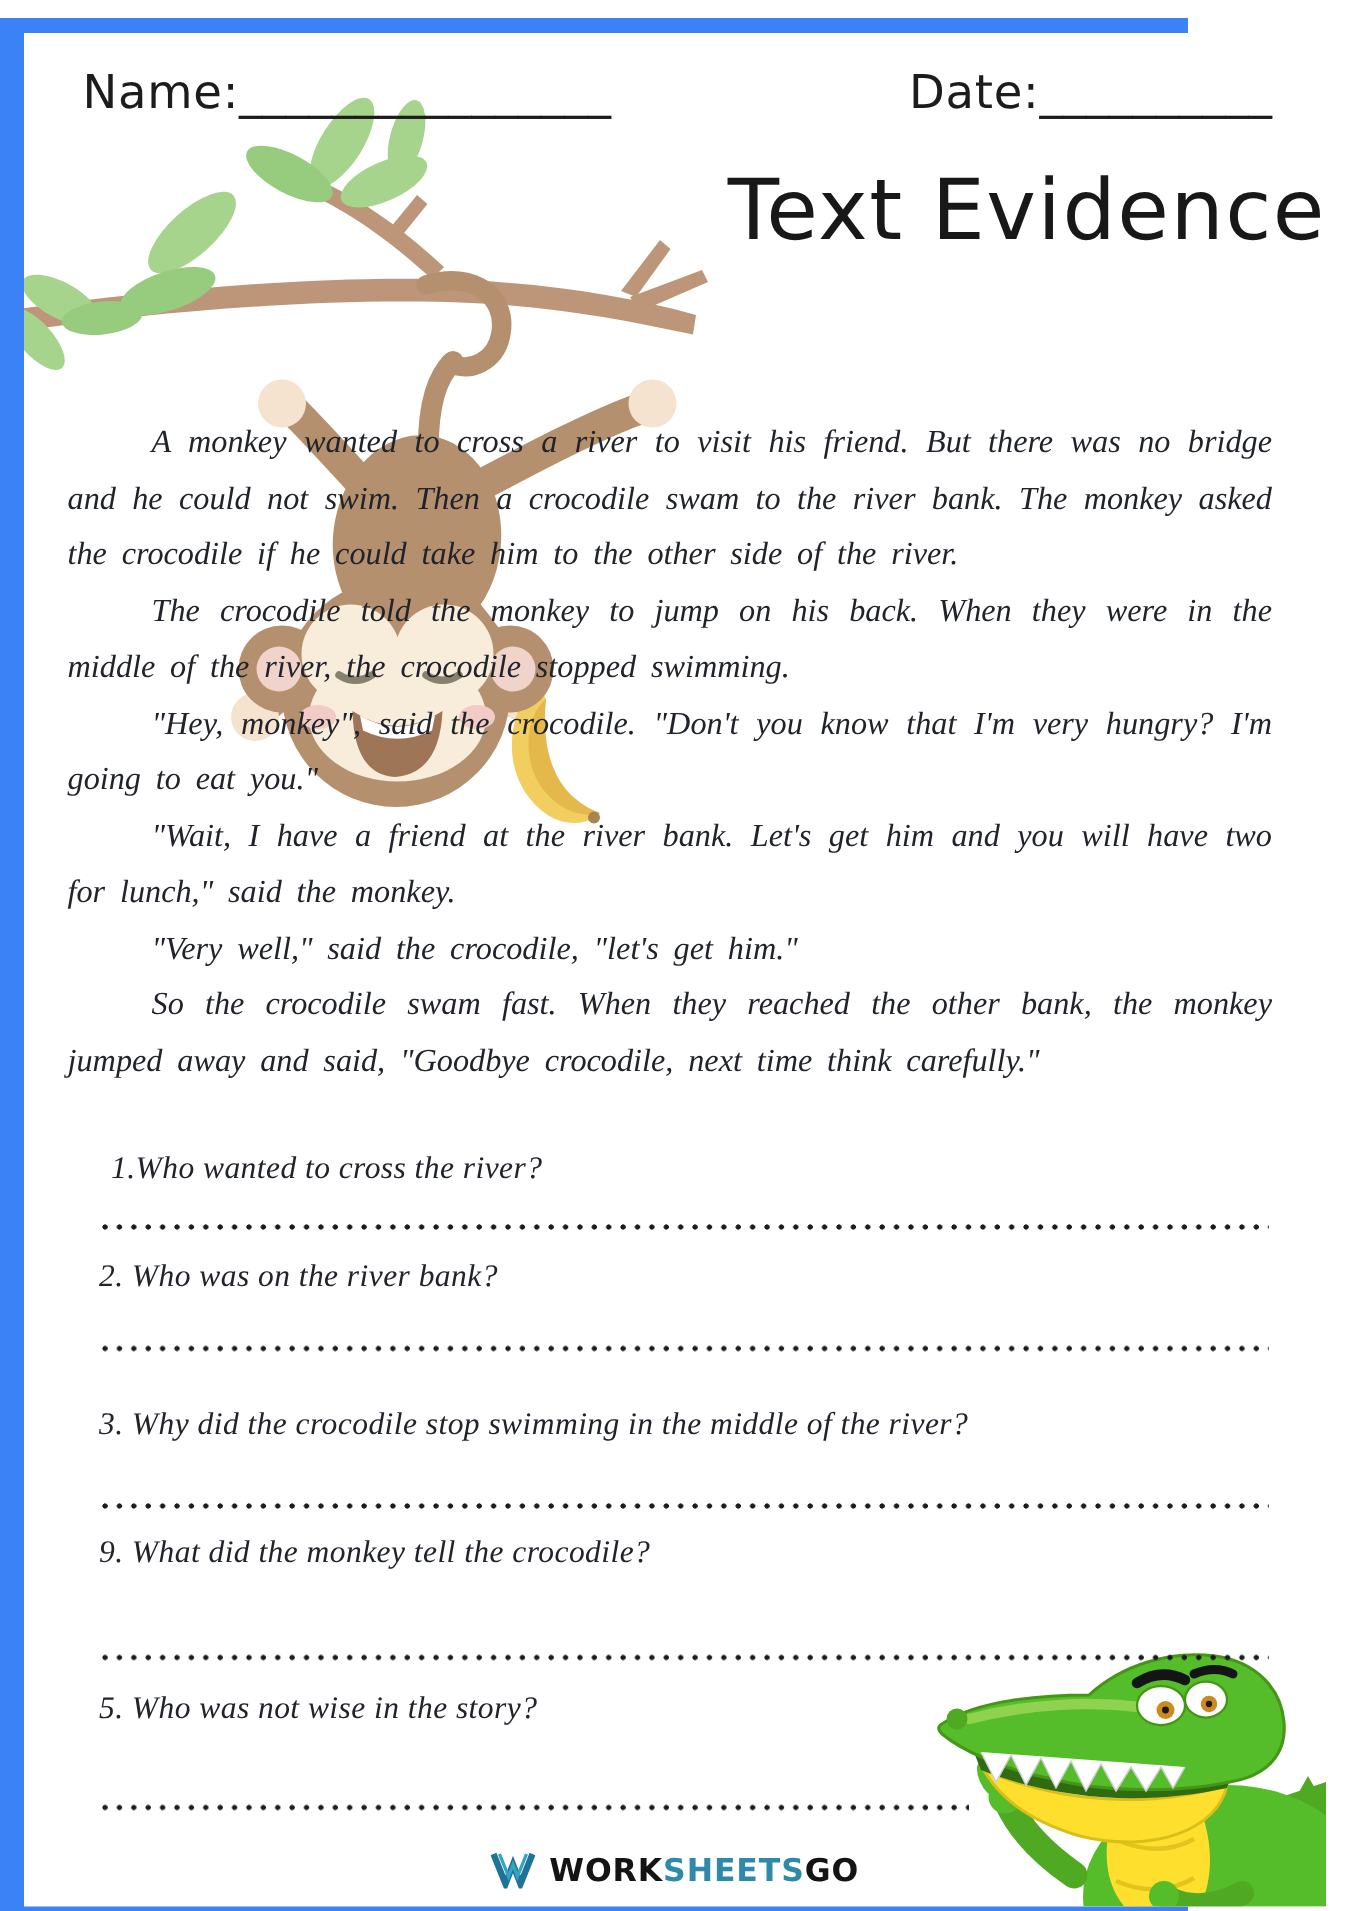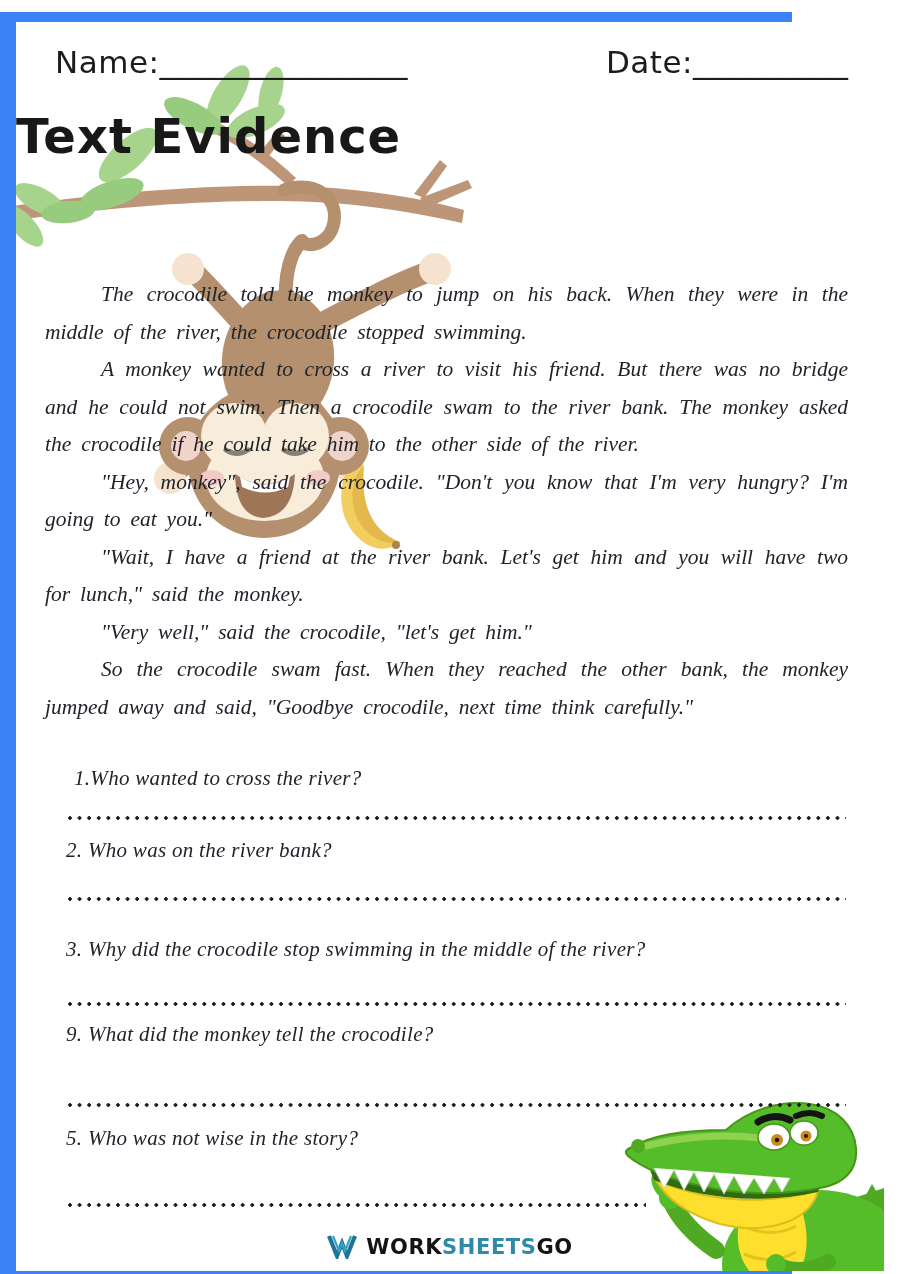--- a/index.html
+++ b/index.html
@@ -28,22 +28,22 @@
   
   .name-date-row {
     position:absolute; top:22px; left:39px; right:36px;
     display:flex; justify-content:space-between;
     font-size:31px; font-weight:500; letter-spacing:0.5px;
     font-family:"DejaVu Sans", sans-serif;
   }
   .blank-line { letter-spacing:0; }
   .page-title {
     position:absolute; top:86px; left:0; width:100%;
-    text-align:left;
-    font-size:48px; font-weight:700; letter-spacing:1px;
+    text-align:right;
+    font-size:56px; font-weight:400; letter-spacing:1px;
     color:#181818;
   }
   .direction {
     position:absolute; top:162px; left:74px; width:762px;
     font-size:24px; font-weight:700; line-height:41px;
     letter-spacing:0.2px; color:#111;
   }
   .dir-label { margin-right:13px; }
 
   
@@ -198,22 +198,22 @@
         </div>
         <div>
           <span>Date:</span><span class="blank-line">__________</span>
         </div>
       </div>
 
       <div class="page-title">Text Evidence</div>
 
 
       <div class="story hand">
+        <p>A monkey wanted to cross a river to visit his friend. But there was no bridge and he could not swim. Then a crocodile swam to the river bank. The monkey asked the crocodile if he could take him to the other side of the river.</p>
         <p>The crocodile told the monkey to jump on his back. When they were in the middle of the river, the crocodile stopped swimming.</p>
-        <p>A monkey wanted to cross a river to visit his friend. But there was no bridge and he could not swim. Then a crocodile swam to the river bank. The monkey asked the crocodile if he could take him to the other side of the river.</p>
         <p>"Hey, monkey", said the crocodile. "Don't you know that I'm very hungry? I'm going to eat you."</p>
         <p>"Wait, I have a friend at the river bank. Let's get him and you will have two for lunch," said the monkey.</p>
         <p>"Very well," said the crocodile, "let's get him."</p>
         <p>So the crocodile swam fast. When they reached the other bank, the monkey jumped away and said, "Goodbye crocodile, next time think carefully."</p>
       </div>
 
       <div class="q q-first hand" style="top:744px">1.Who wanted to cross the river?</div>
       <div class="dots" style="top:794px"></div>
 
       <div class="q hand" style="top:816px">2. Who was on the river bank?</div>

